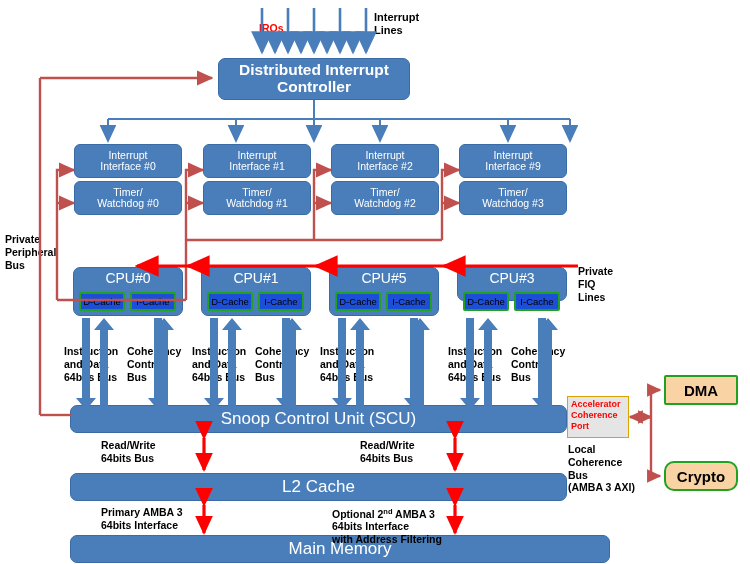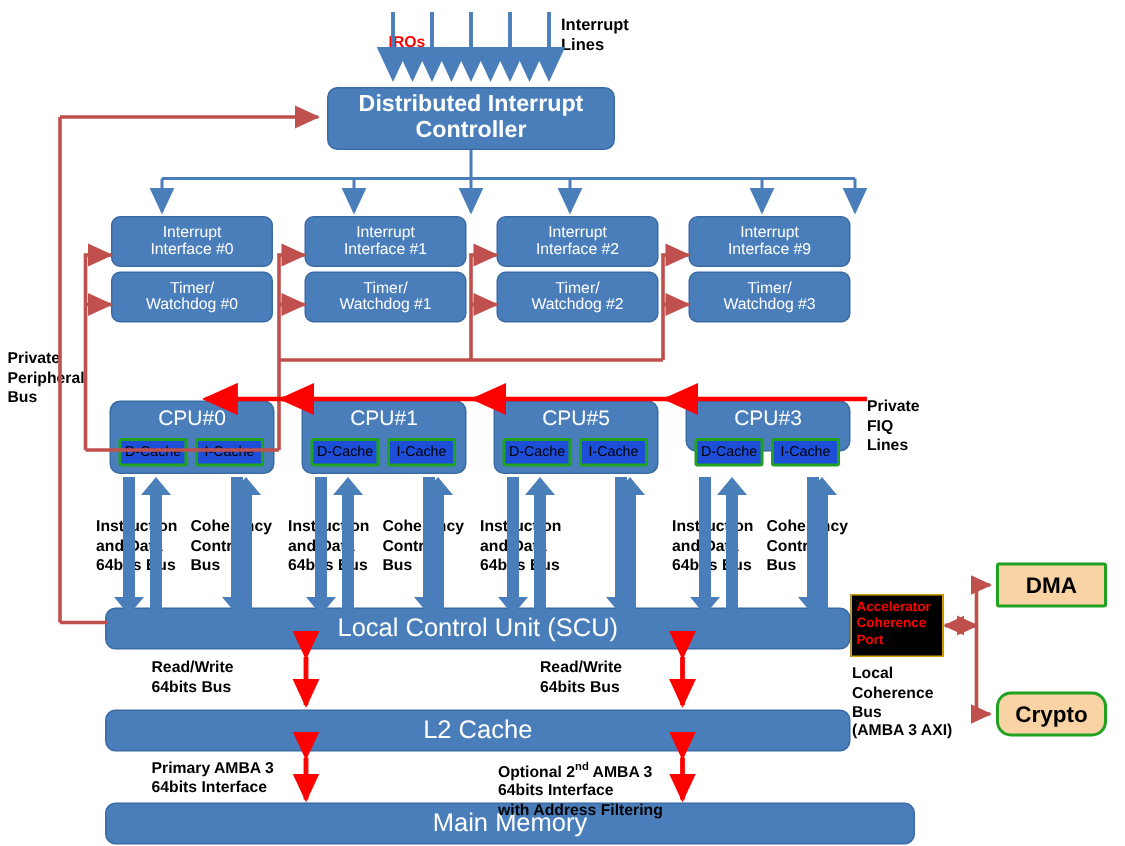--- a/index.html
+++ b/index.html
@@ -13,21 +13,21 @@
        line-height:1.08;}
   .box.small{border-radius:6px;font-size:10.5px;color:#ffffff;}
   .cpu{font-size:14px;}
   .wide{font-size:17px;}
   .dic{font-size:15.5px;font-weight:bold;}
 
   .cache{position:absolute;box-sizing:border-box;background:#1d4ed8;
          border:2px solid #21a121;border-radius:2px;color:#000;font-size:9.5px;
          display:flex;align-items:center;justify-content:center;font-weight:normal;}
 
-  .acp{position:absolute;box-sizing:border-box;background:#000000;
+  .acp{position:absolute;box-sizing:border-box;background:#e5e5e5;
        border:1px solid #d9a300;color:#ff0000;font-size:9px;font-weight:bold;
        padding:2px 3px;line-height:1.22;}
 
   .periph{position:absolute;box-sizing:border-box;background:#fad3a5;
           border:2px solid #21a121;border-radius:2px;color:#000;
           font-size:15px;font-weight:bold;
           display:flex;align-items:center;justify-content:center;}
 
   .lbl{position:absolute;font-size:10.5px;font-weight:bold;line-height:1.22;color:#000;}
   .lbl.red{color:#ff0000;}
@@ -183,21 +183,21 @@
       <span>CPU#3</span>
     </div>
     <div class="cache" style="left:463px;top:292px;width:46px;height:19px;">
         <span>D-Cache</span>
       </div>
     <div class="cache" style="left:514px;top:292px;width:46px;height:19px;">
         <span>I-Cache</span>
       </div>
 
     <div class="box wide" style="left:70px;top:405px;width:497px;height:28px;">
-      <span>Local Control Unit (SCU)</span>
+      <span>Snoop Control Unit (SCU)</span>
     </div>
 
     <div class="acp" style="left:567px;top:396px;width:62px;height:42px;">
       <div>Accelerator</div>
       <div>Coherence</div>
       <div>Port</div>
     </div>
 
     <div class="box wide" style="left:70px;top:473px;width:497px;height:28px;">
       <span>L2 Cache</span>

